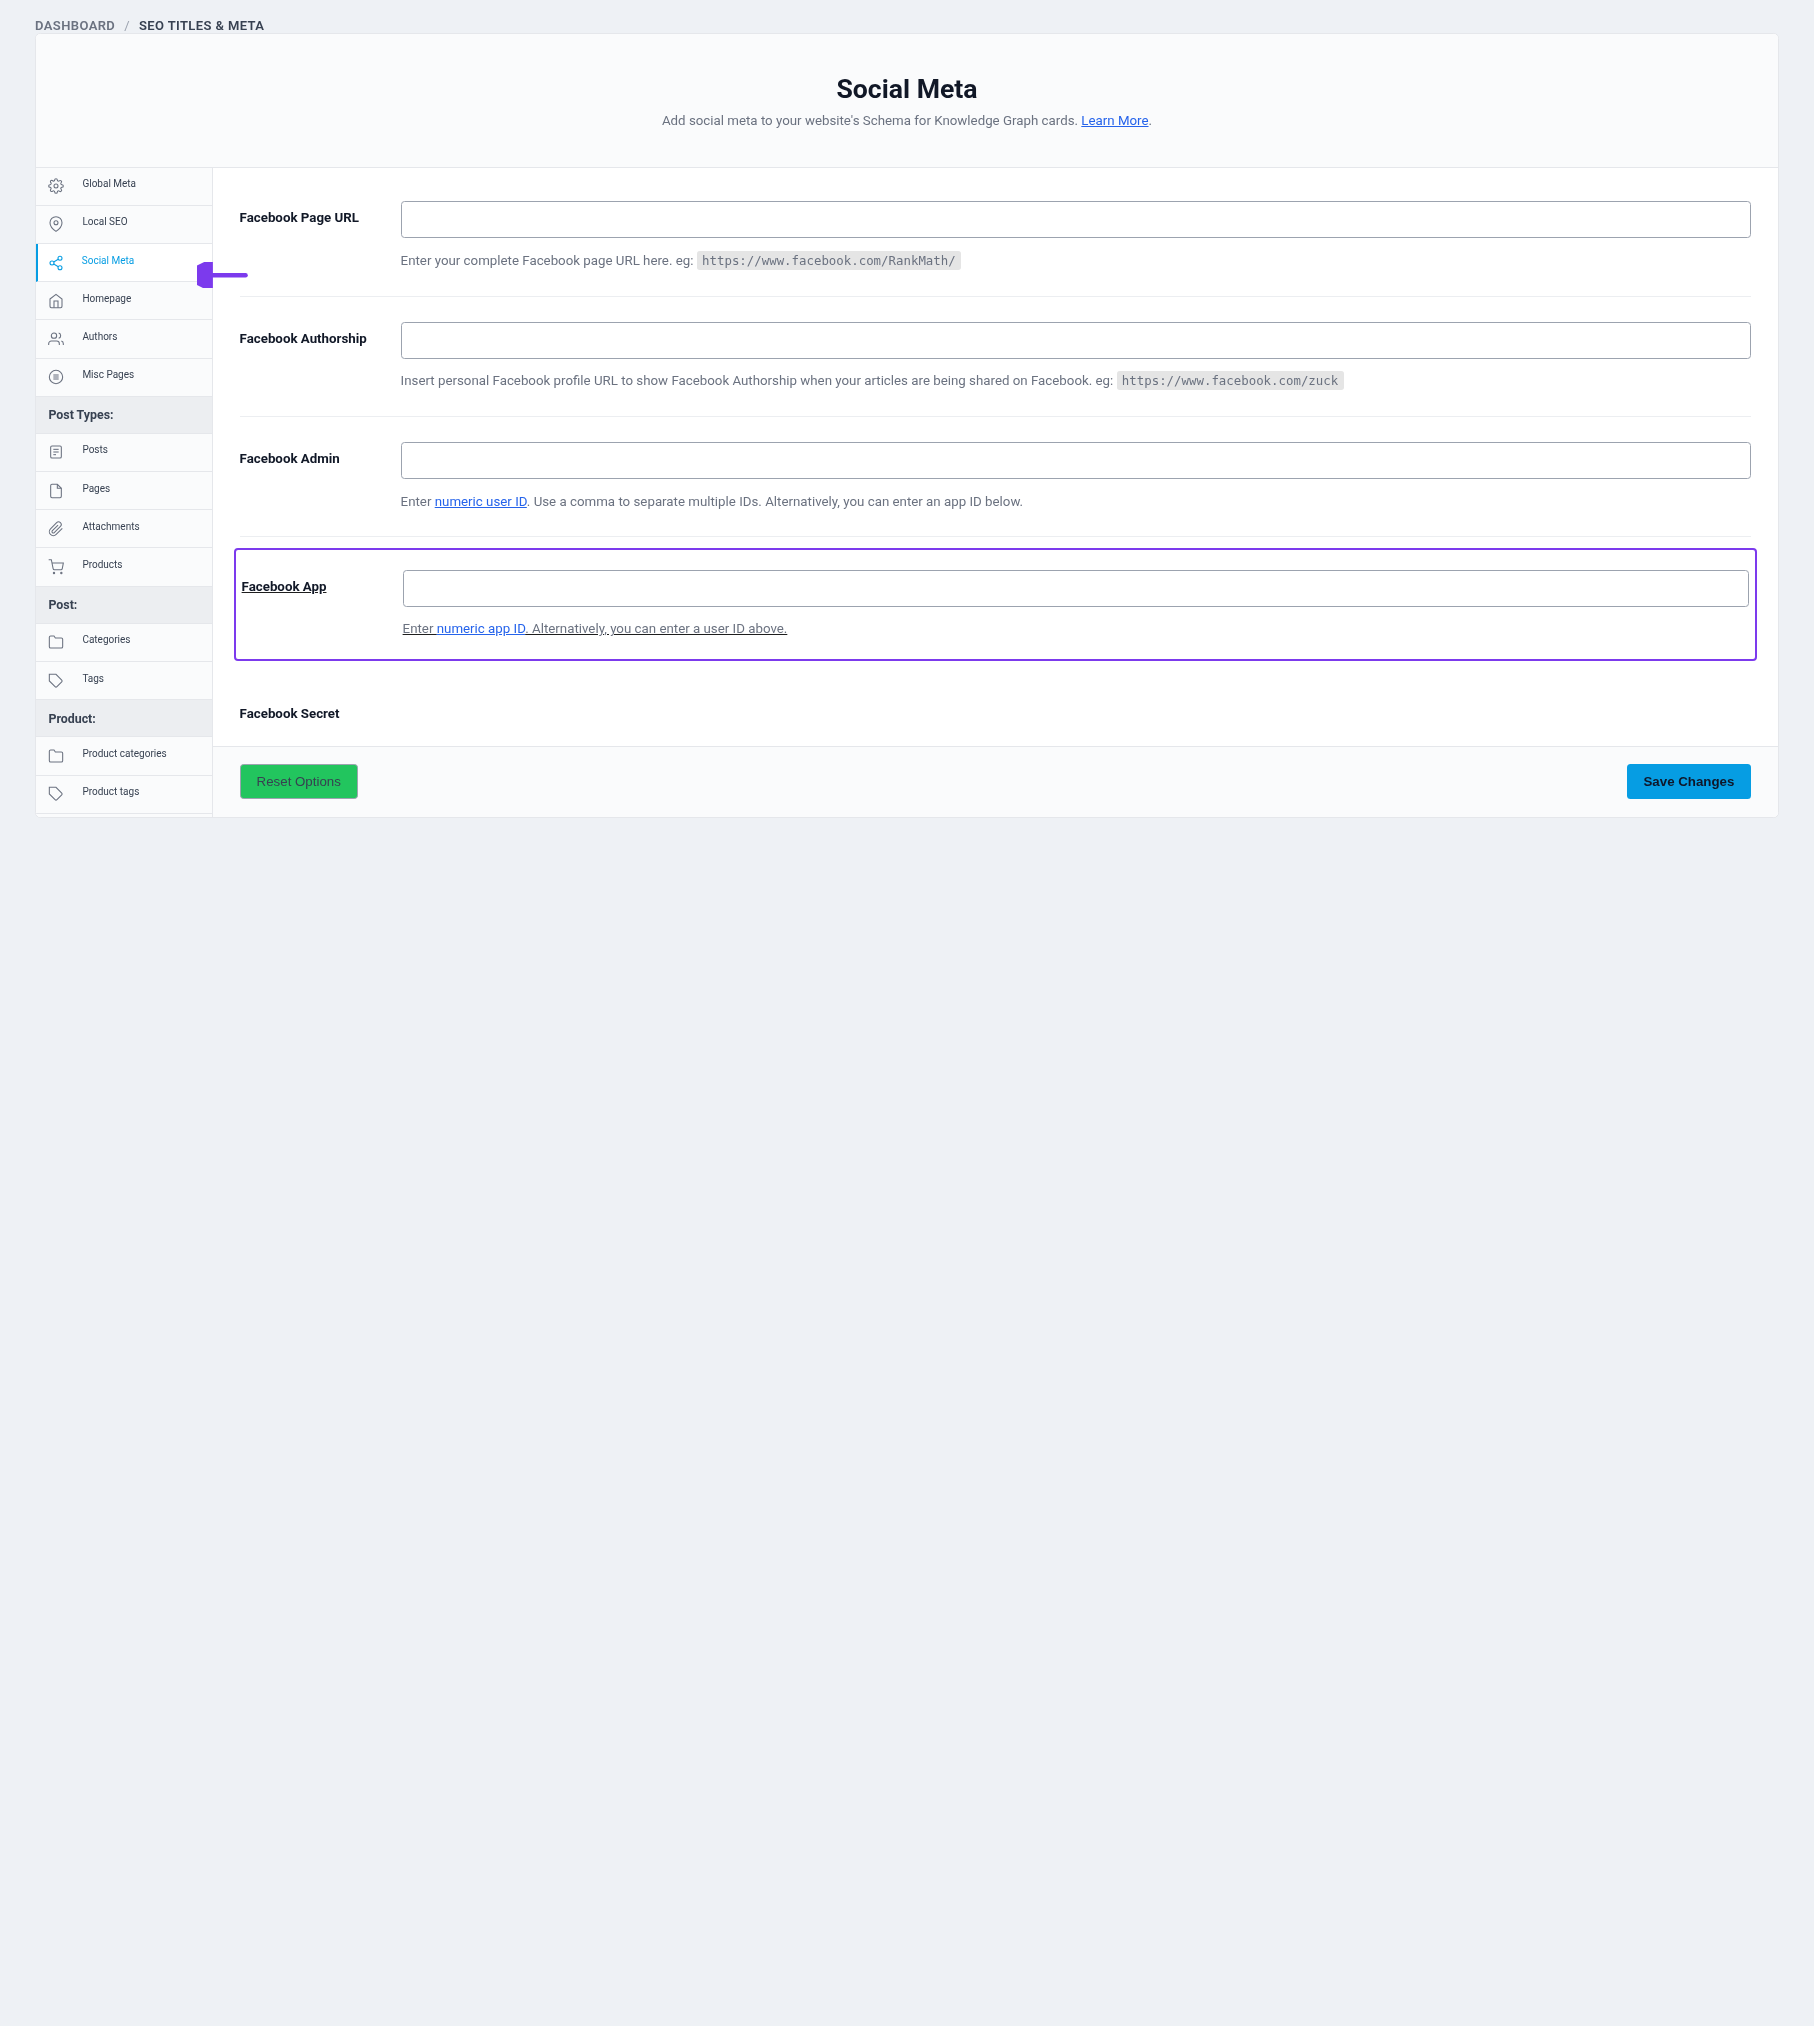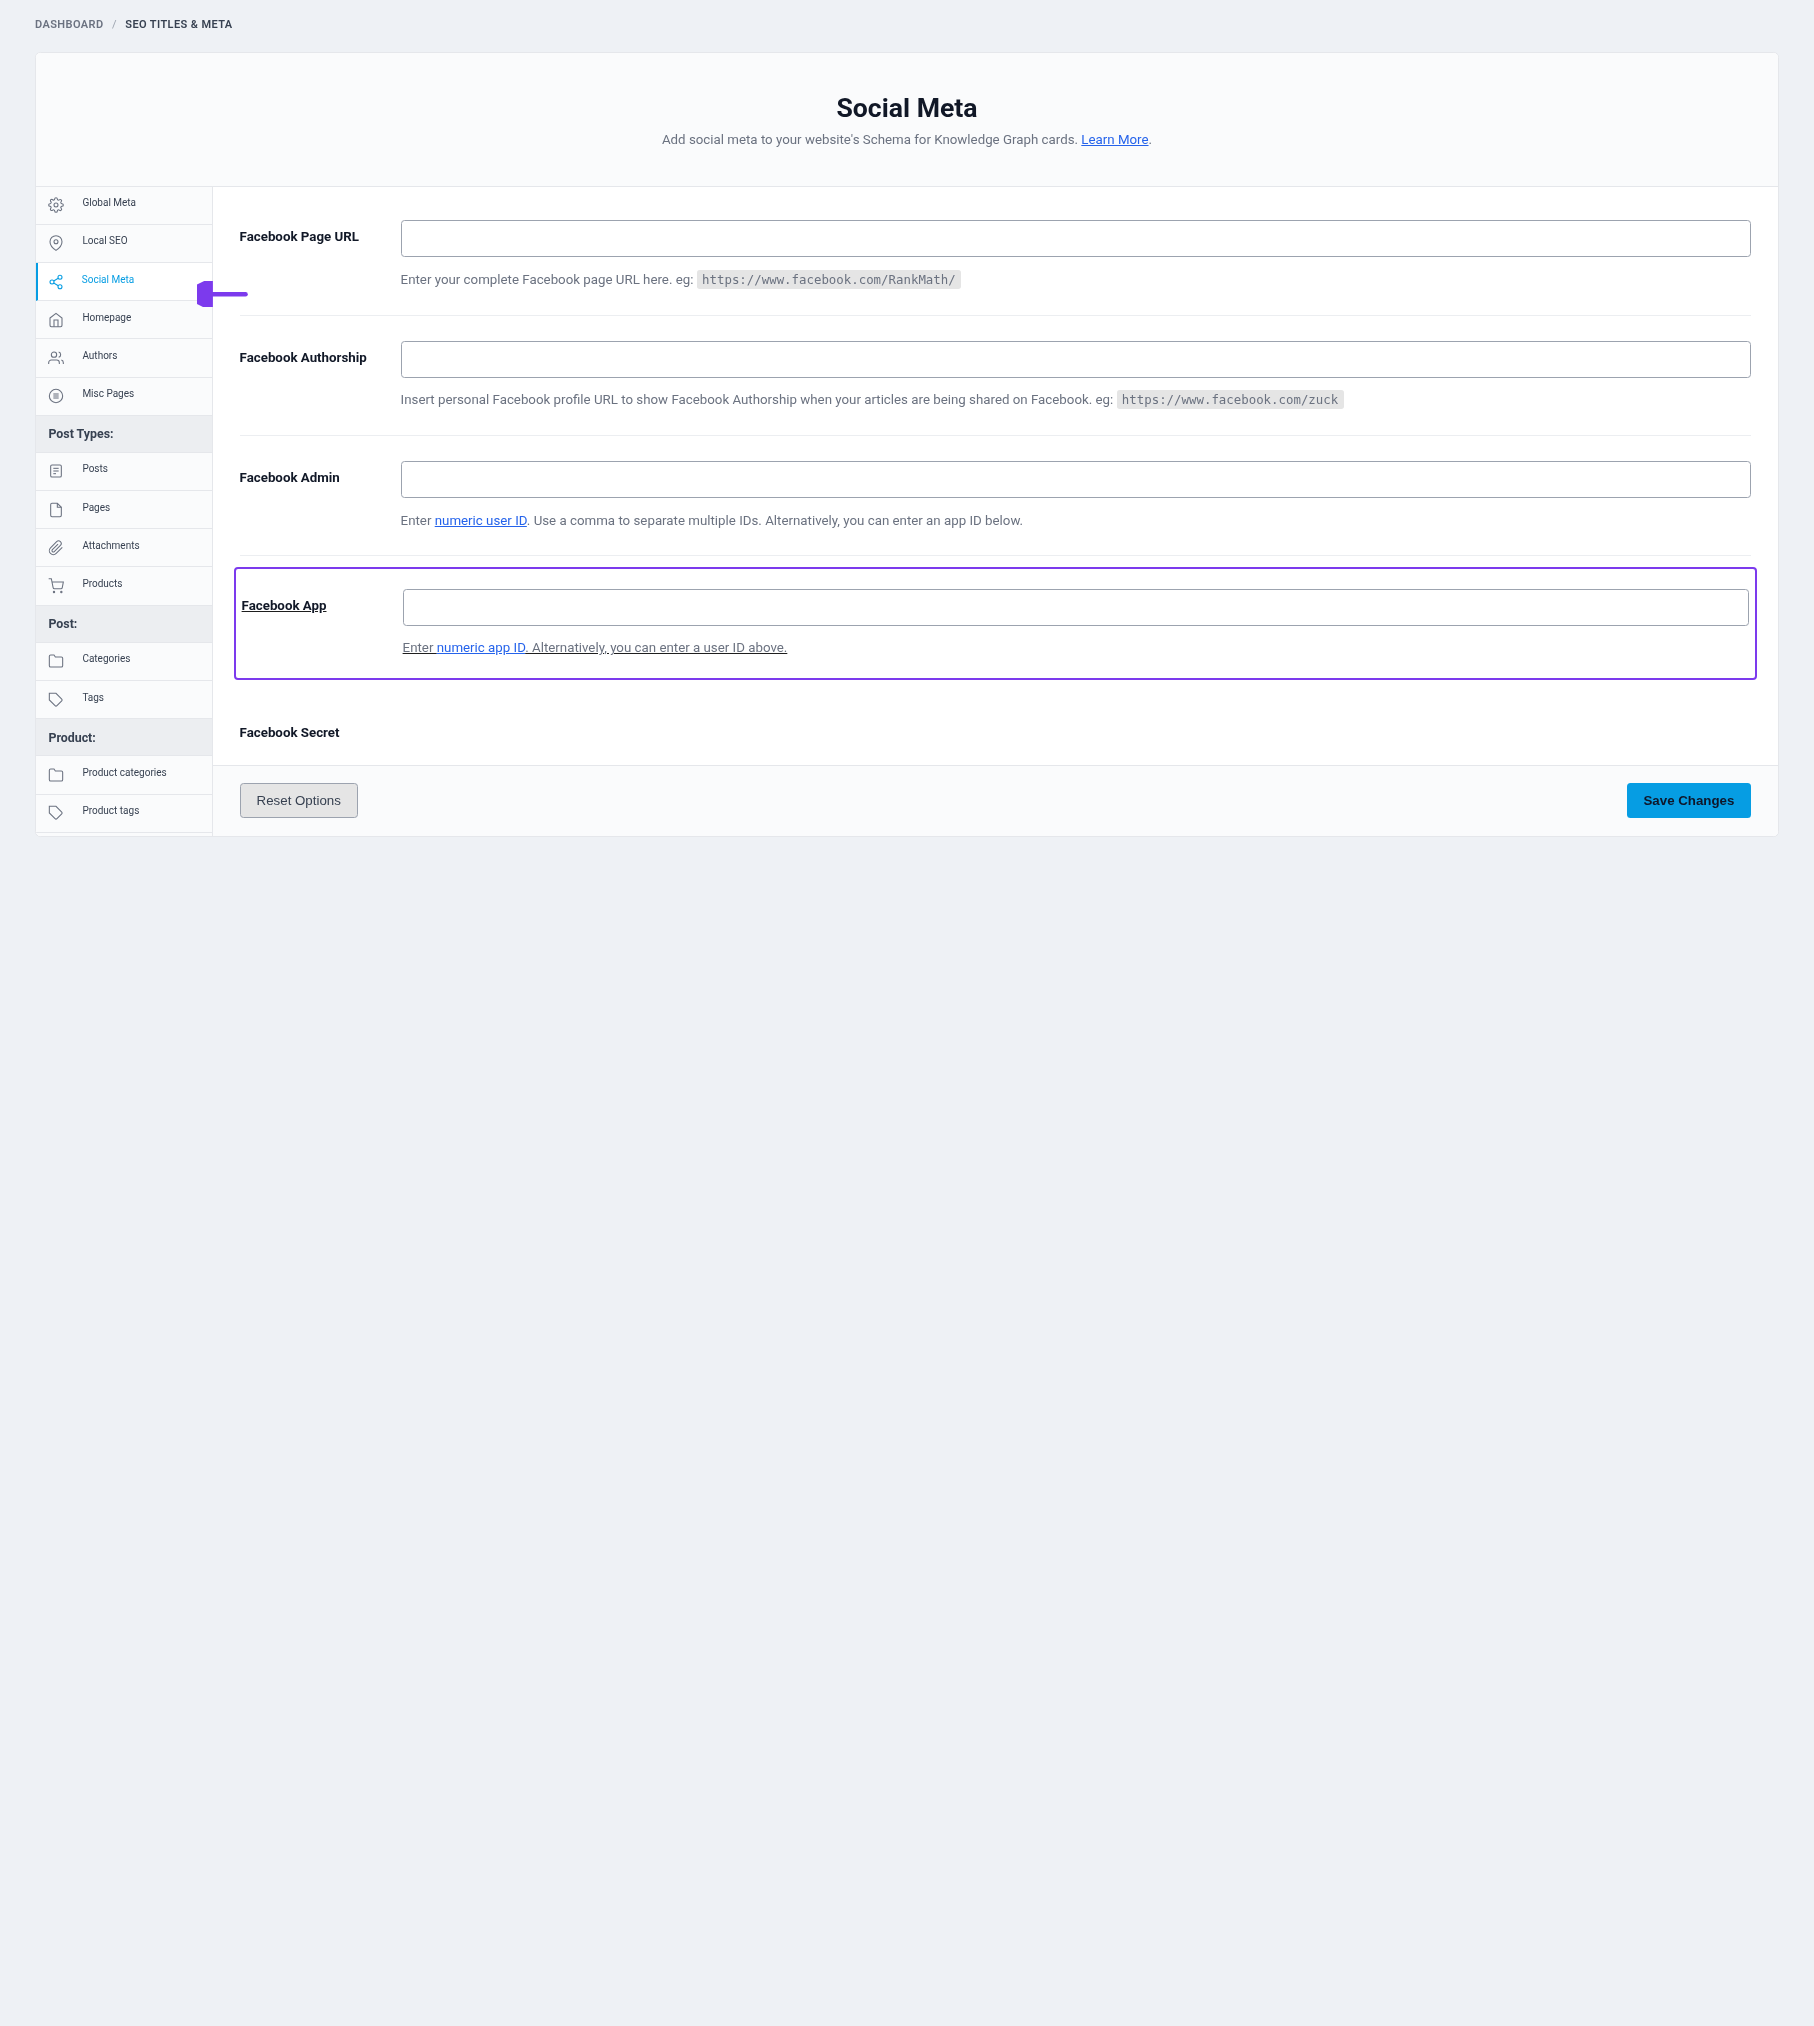--- a/index.html
+++ b/index.html
@@ -3,24 +3,23 @@
 <meta charset="utf-8">
 <style>
   * { box-sizing: border-box; margin: 0; padding: 0; }
   body {
     font-family: -apple-system, BlinkMacSystemFont, "Segoe UI", Roboto, Helvetica, Arial, sans-serif;
     background: #eef1f5;
     color: #1e1e1e;
     padding: 17.7px 35px 35px 35px;
   }
   .breadcrumb {
-    font-size: 11px;
+    font-size: 13px;
     font-weight: 600;
     color: #6b7280;
-    margin-bottom: 21px;
     letter-spacing: 0.4px;
   }
   .breadcrumb .sep { margin: 0 5.3px; color: #9ca3af; font-weight:400;}
   .breadcrumb .current { color: #374151; }
   .panel {
     background: #fff;
     border: 0.9px solid #e5e7eb;
     border-radius: 5.3px;
     overflow: hidden;
   }
@@ -134,21 +133,21 @@
   }
   .btn {
     border-radius: 3.5px;
     font-size: 13.3px;
     font-weight: 500;
     padding: 8.9px 16px;
     cursor: pointer;
     border: 0.9px solid transparent;
   }
   .btn-secondary {
-    background: #e5e5e5;
+    background: #22c55e;
     border-color: #9ca3af;
     color: #374151;
   }
   .btn-primary {
     background: #069de3;
     color: #0f172a;
     font-weight:600;
   }
   .arrow {
     position: absolute;

